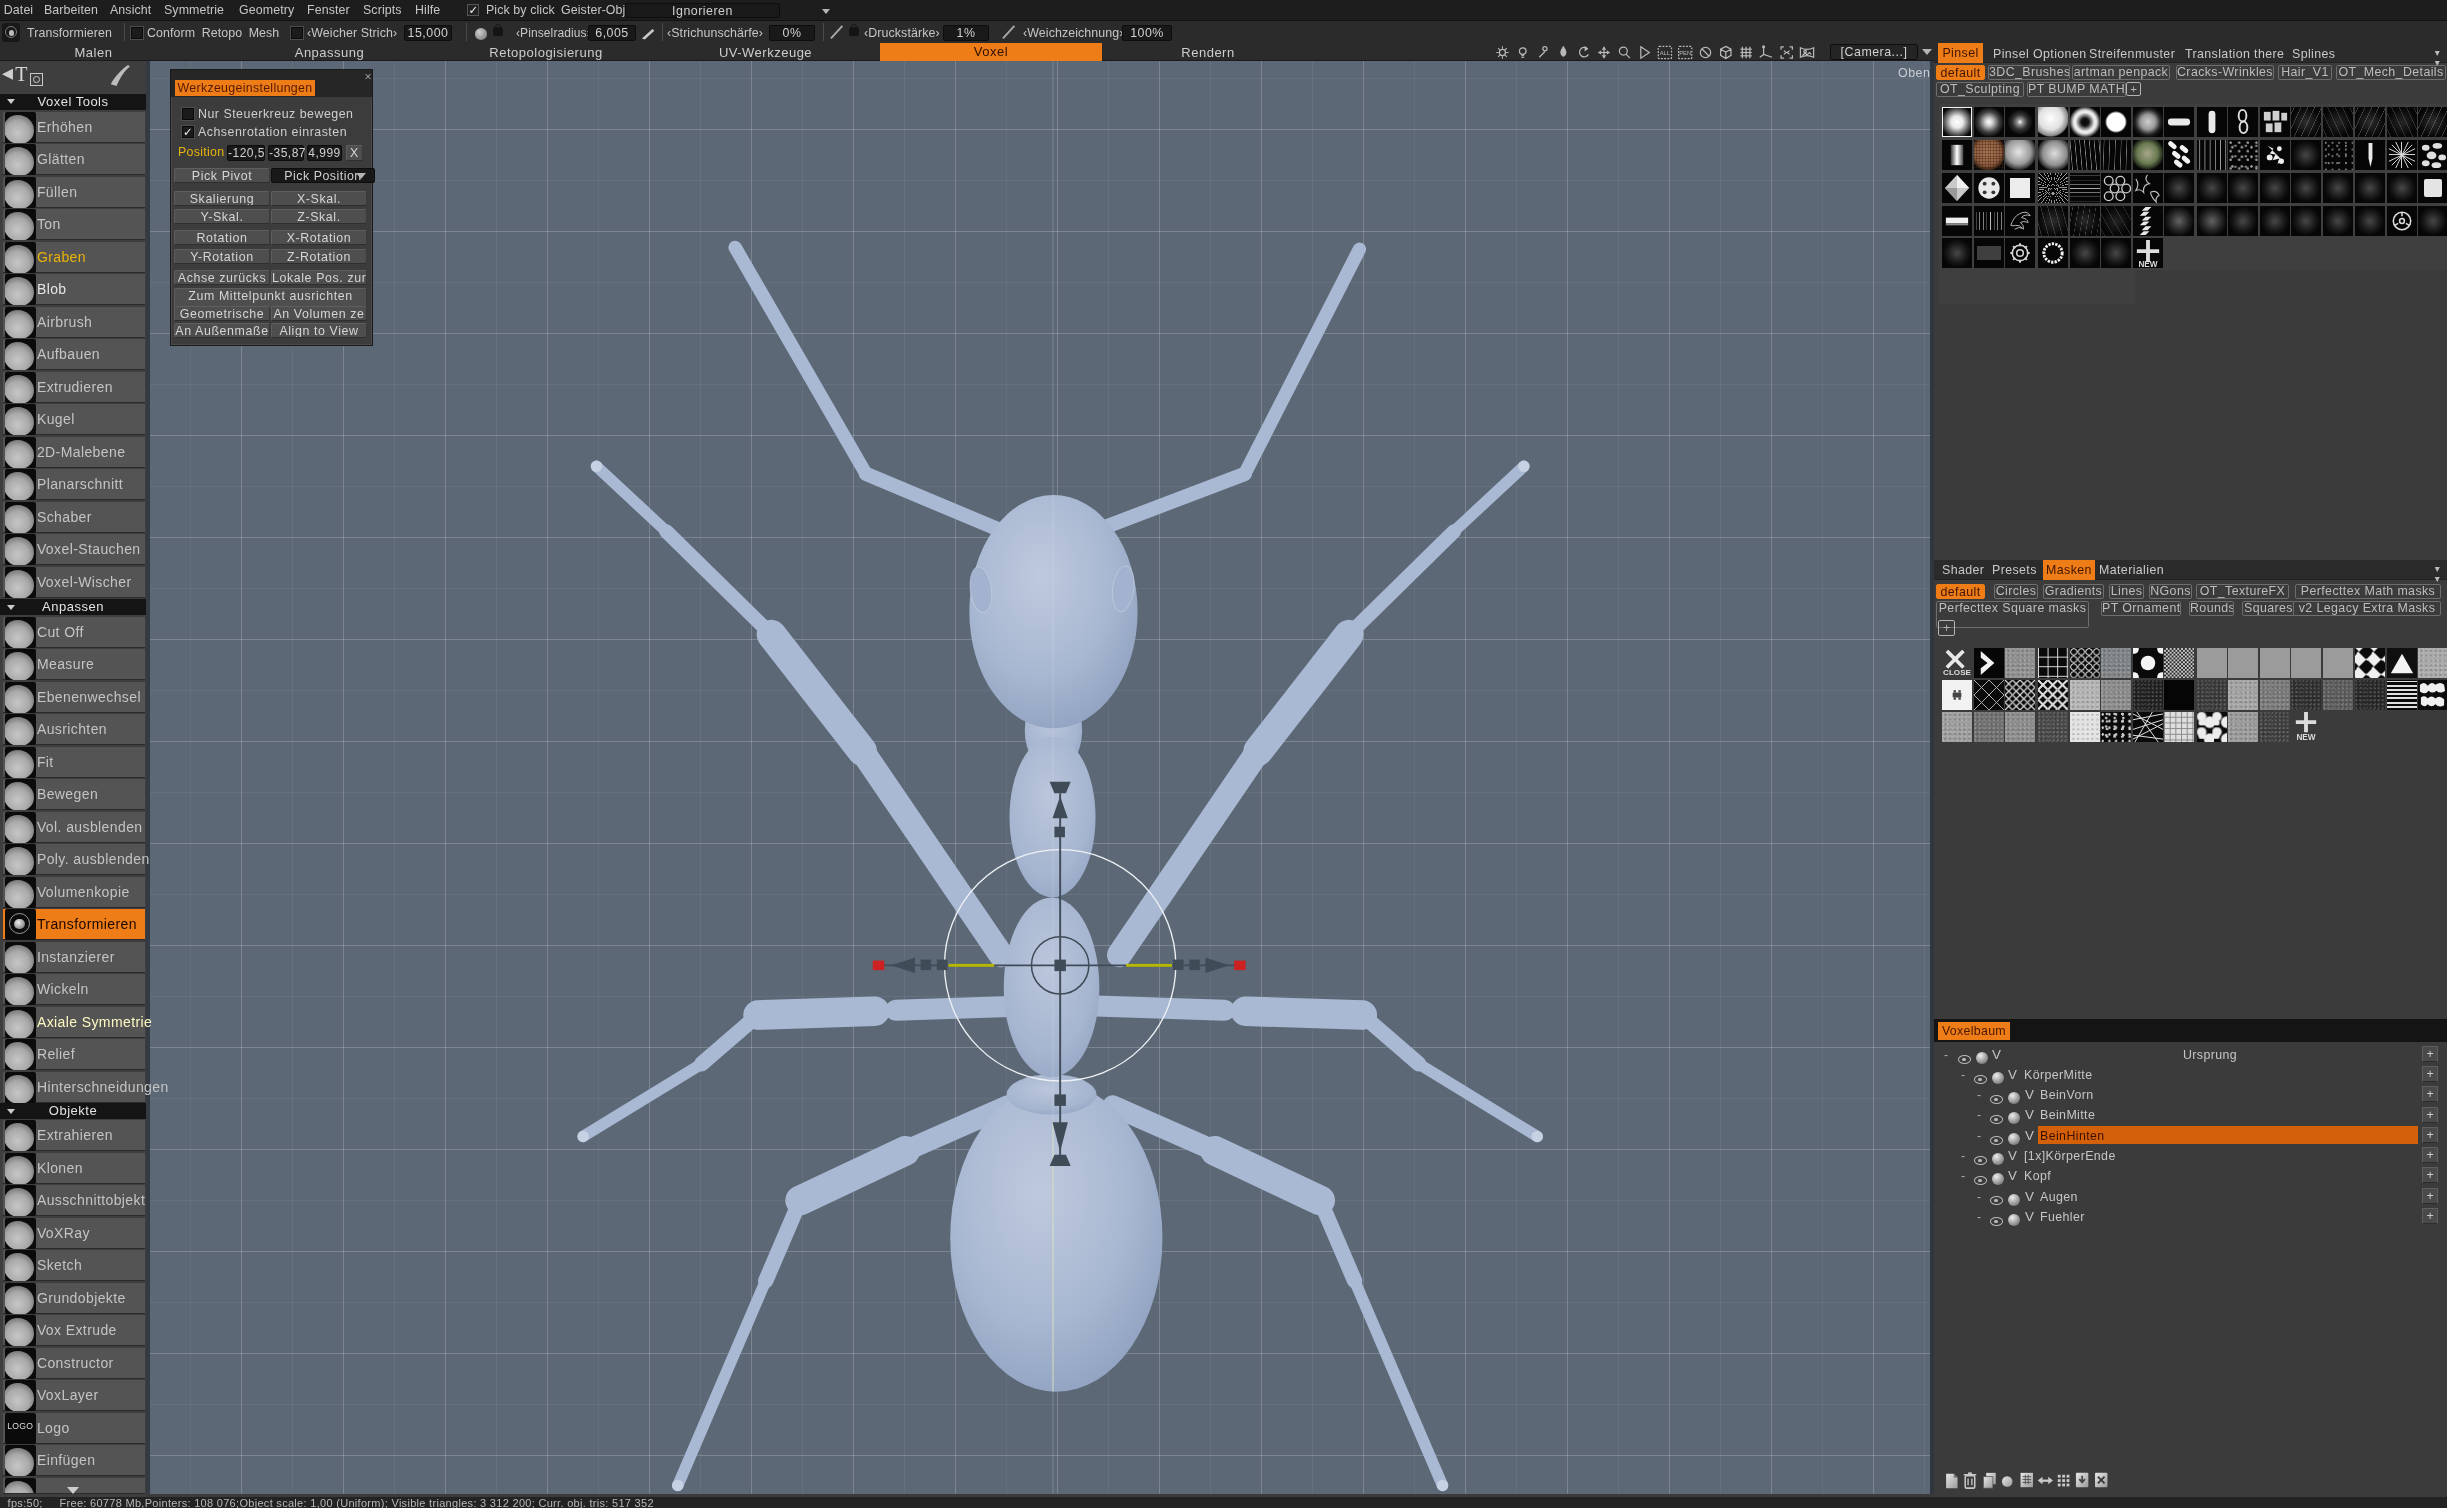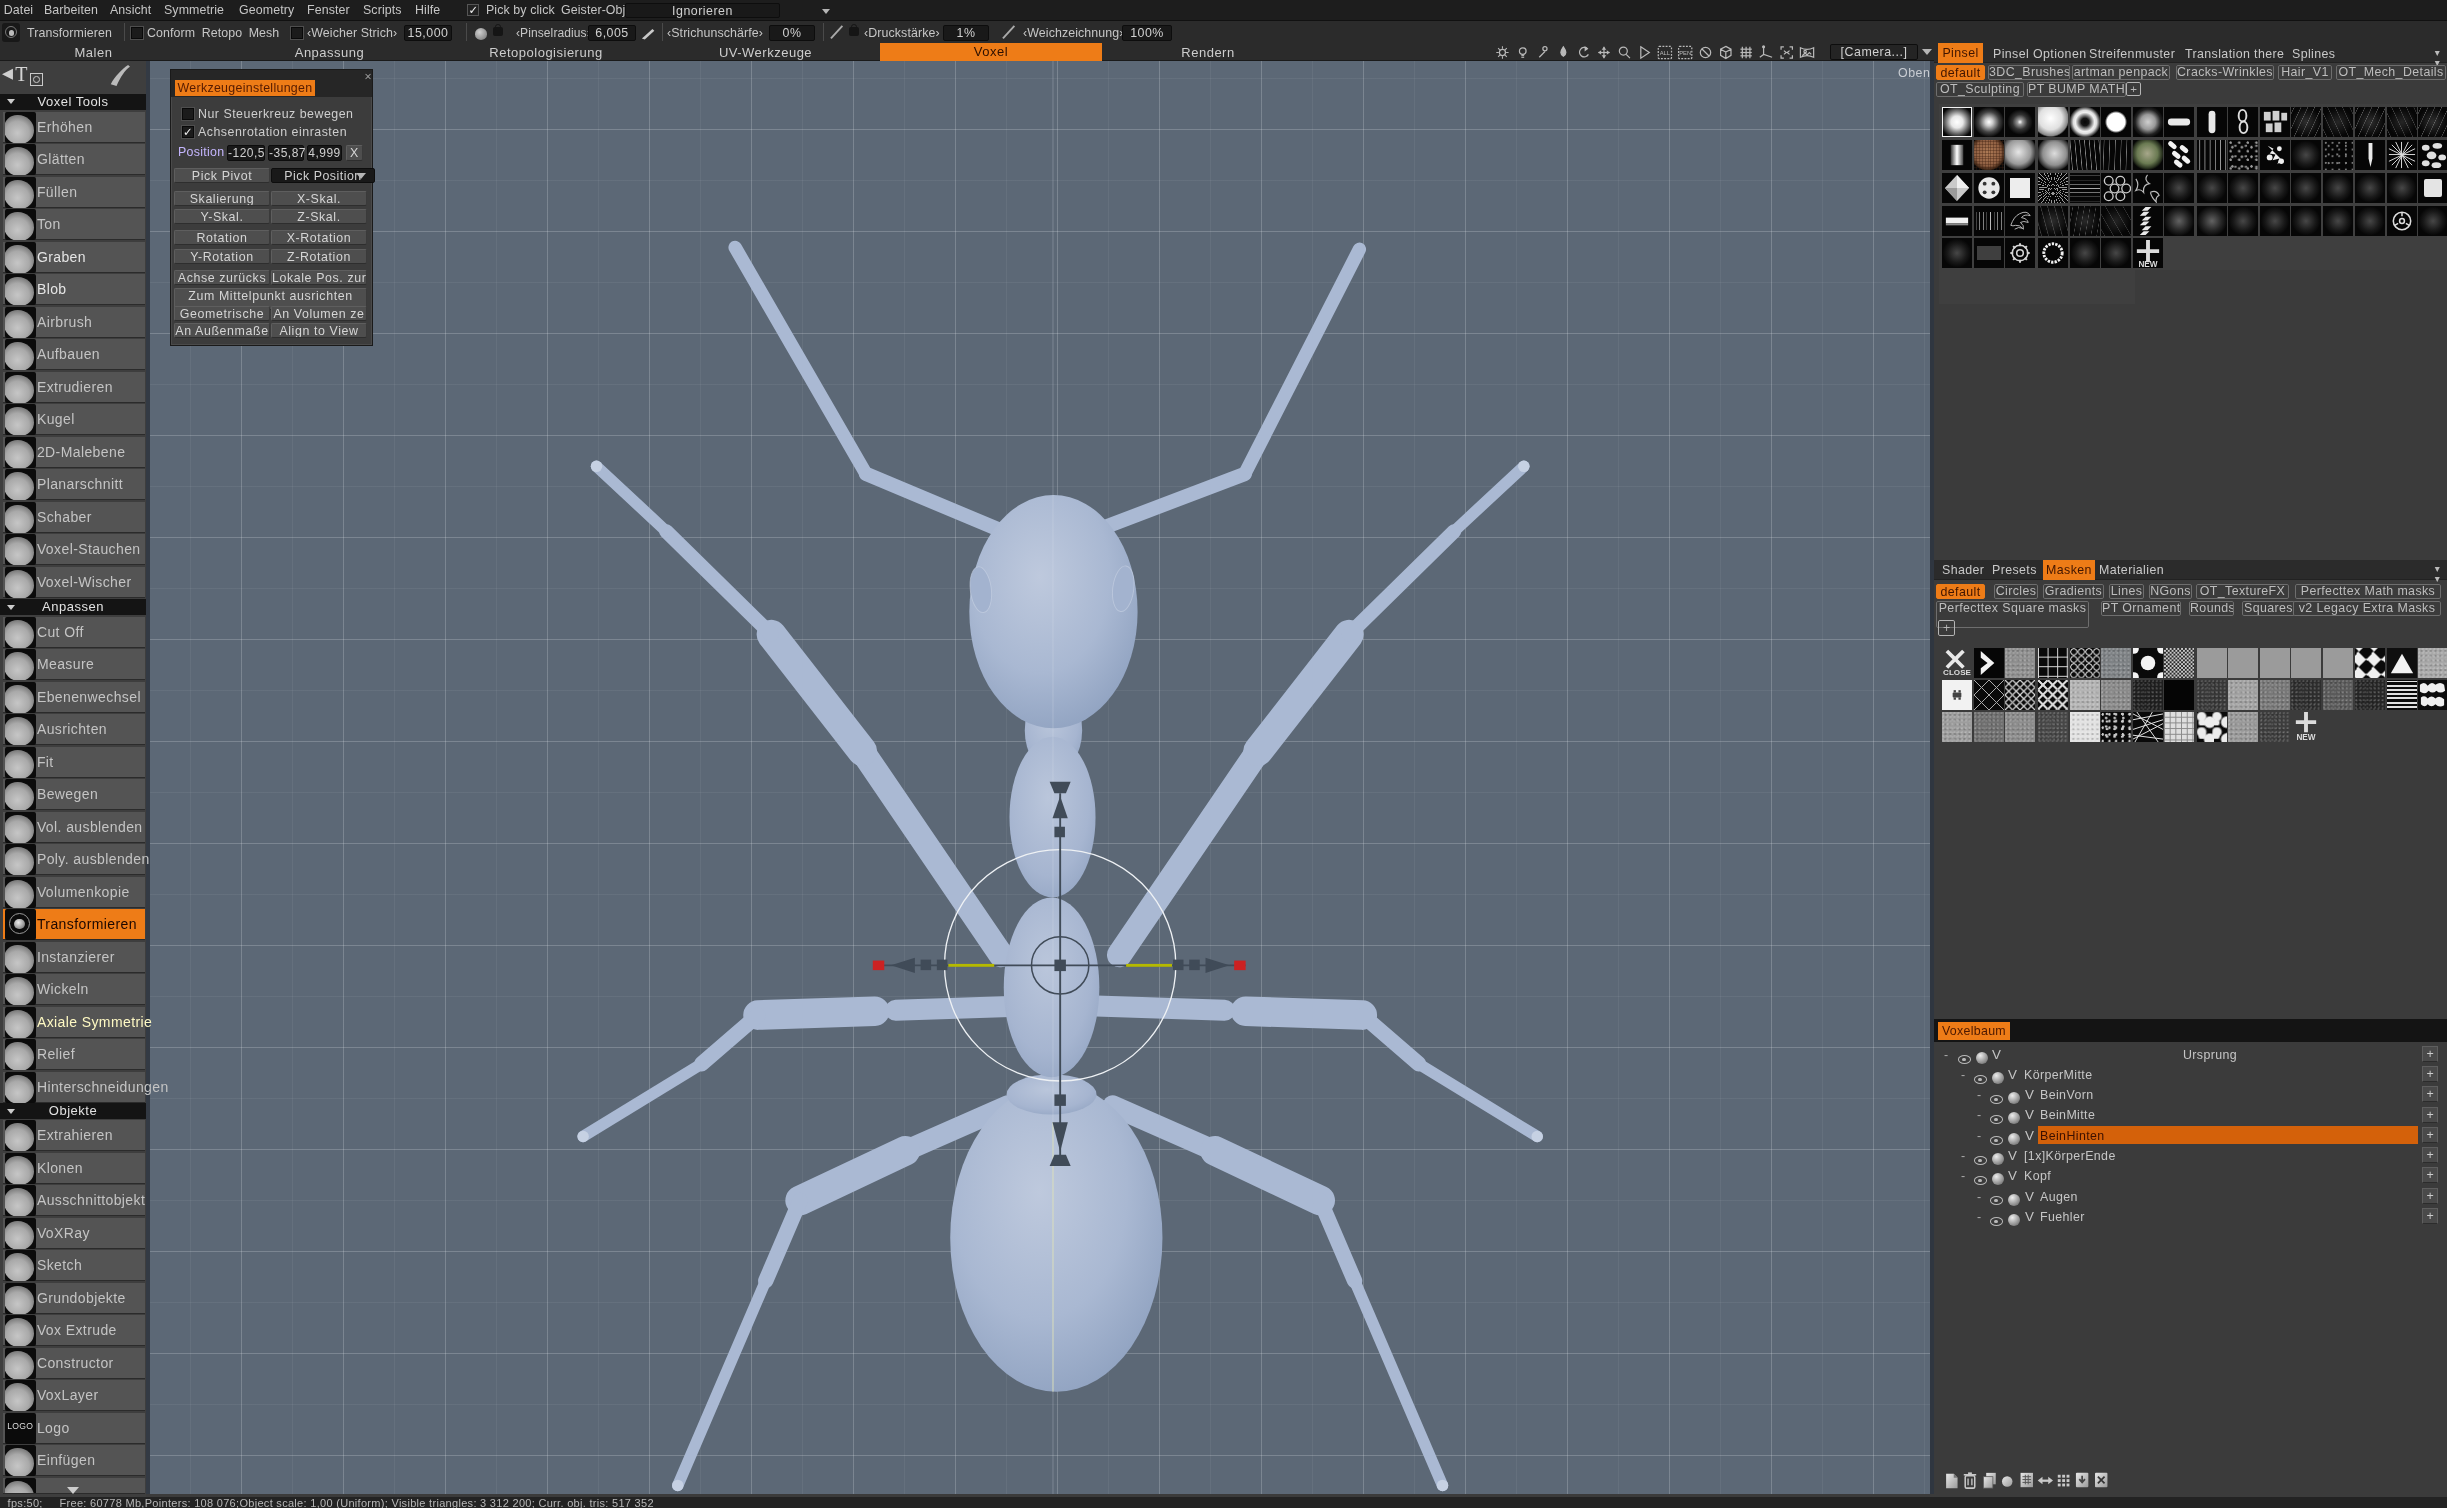--- a/index.html
+++ b/index.html
@@ -263,21 +263,21 @@
 <div class="a tr" style="top:209px;background:#545454">
 <span class="ti">
       <span class="ball"></span>
     </span>
 <span class="tl" style="color:#c4c4c4">Ton</span>
   </div>
 <div class="a tr" style="top:242px;background:#545454">
 <span class="ti">
       <span class="ball"></span>
     </span>
-<span class="tl" style="color:#e5e5e5">Graben</span>
+<span class="tl" style="color:#eab308">Graben</span>
   </div>
 <div class="a tr" style="top:274px;background:#545454">
 <span class="ti">
       <span class="ball"></span>
     </span>
 <span class="tl" style="color:#e5e5e5">Blob</span>
   </div>
 <div class="a tr" style="top:307px;background:#545454">
 <span class="ti">
       <span class="ball"></span>
@@ -500,21 +500,21 @@
   </div>
 <div class="a" style="left:67px;top:1487px;width:0;height:0;border-left:6.7px solid transparent;border-right:6.7px solid transparent;border-top:7.6px solid #cdcdcd"></div>
 <div class="a" style="left:170px;top:69px;width:203px;height:277px;background:#3c3c3c;border:1px solid #1a1a1a;box-shadow:0 0 0 1px #4a4a4a inset"></div>
 <div class="a" style="left:171px;top:70px;width:201px;height:27px;background:#262626"></div>
 <div class="a" style="left:364px;top:71px;color:#999;font-size:9.6px">✕</div>
 <div class="a" style="left:175px;top:80px;width:140px;height:16.3px;background:#ee7c17;color:#551b00;font-size:12.4px;letter-spacing:0.3px;text-align:center;line-height:16.3px">Werkzeugeinstellungen</div>
 <div class="a cb" style="left:182px;top:108px"></div>
 <div class="a" style="left:198px;top:107px;font-size:12.4px;letter-spacing:0.5px;color:#cecece">Nur Steuerkreuz bewegen</div>
 <div class="a cb" style="left:182px;top:126px;color:#eee;font-size:11.5px;line-height:10.5px;text-align:center">✓</div>
 <div class="a" style="left:198px;top:125px;font-size:12.4px;letter-spacing:0.5px;color:#cecece">Achsenrotation einrasten</div>
-<div class="a" style="left:178px;top:145px;font-size:12.4px;letter-spacing:0.3px;color:#c4b5fd">Position</div>
+<div class="a" style="left:178px;top:145px;font-size:12.4px;letter-spacing:0.3px;color:#eab308">Position</div>
 <div class="a vb" style="left:227px;top:145px;width:38px;height:16.3px;line-height:15.3px;font-size:12px">-120,5</div>
 <div class="a vb" style="left:268px;top:145px;width:36px;height:16.3px;line-height:15.3px;font-size:12px">-35,87</div>
 <div class="a vb" style="left:307px;top:145px;width:35px;height:16.3px;line-height:15.3px;font-size:12px">4,999</div>
 <div class="a btn" style="left:346px;top:145px;width:17px;height:16.3px;line-height:15.3px">X</div>
 <div class="a btn" style="left:174px;top:168px;width:96px;height:15.3px;line-height:14.3px">Pick Pivot</div>
 <div class="a btn" style="left:174px;top:191px;width:96px;height:15.3px;line-height:14.3px">Skalierung</div>
 <div class="a btn" style="left:271px;top:191px;width:96px;height:15.3px;line-height:14.3px">X-Skal.</div>
 <div class="a btn" style="left:174px;top:209px;width:96px;height:15.3px;line-height:14.3px">Y-Skal.</div>
 <div class="a btn" style="left:271px;top:209px;width:96px;height:15.3px;line-height:14.3px">Z-Skal.</div>
 <div class="a btn" style="left:174px;top:230px;width:96px;height:15.3px;line-height:14.3px">Rotation</div>

